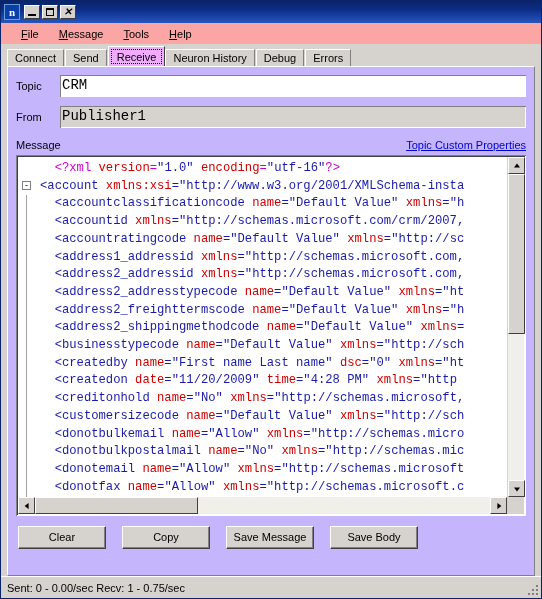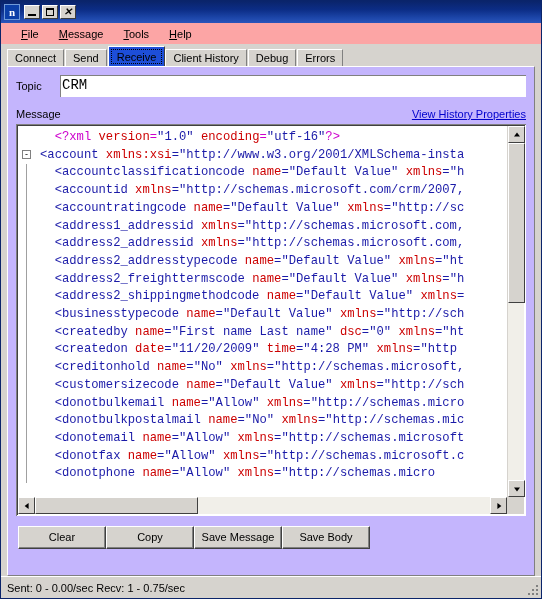--- a/index.html
+++ b/index.html
@@ -155,21 +155,21 @@
     cursor: default;
     position: relative;
     margin-right: 1px;
   }
   .tab.selected {
     height: 20px;
     padding: 4px 8px 3px 8px;
     border-top: 1px solid #ffffff;
     border-left: 1px solid #ffffff;
     border-right: 1px solid #404040;
-    background: #1d4ed8;
+    background: #f0abfc;
     z-index: 3;
     margin: 0 0 0 0;
   }
   .tab.selected::after {
     content: "";
     position: absolute;
     left: 2px; right: 2px; top: 2px; bottom: 2px;
     border: 1px dotted #000;
     pointer-events: none;
   }
@@ -361,21 +361,21 @@
     border-left: 1px solid #ffffff;
     border-right: 1px solid #404040;
     border-bottom: 1px solid #404040;
     box-sizing: border-box;
     cursor: default;
   }
 
   
   .buttonrow {
     display: flex;
-    gap: 0;
+    gap: 16px;
     padding: 10px 2px 8px 2px;
     flex: 0 0 auto;
   }
   .btn {
     width: 88px;
     height: 23px;
     background: #d6d3ce;
     border-top: 1px solid #ffffff;
     border-left: 1px solid #ffffff;
     border-right: 1px solid #404040;
@@ -447,37 +447,41 @@
       <div class="menuitem"><u>M</u>essage</div>
       <div class="menuitem"><u>T</u>ools</div>
       <div class="menuitem"><u>H</u>elp</div>
     </div>
 
     <div class="tabstrip-wrap">
       <div class="tabstrip">
         <div class="tab"><span>Connect</span></div>
         <div class="tab"><span>Send</span></div>
         <div class="tab selected"><span>Receive</span></div>
-        <div class="tab"><span>Client History</span></div>
+        <div class="tab"><span>Neuron History</span></div>
         <div class="tab"><span>Debug</span></div>
         <div class="tab"><span>Errors</span></div>
       </div>
     </div>
 
     <div class="tabpage">
 
       <div class="fieldrow">
         <div class="fieldlabel">Topic</div>
         <div class="textbox topic" placeholder="">CRM</div>
       </div>
 
+      <div class="fieldrow">
+        <div class="fieldlabel">From</div>
+        <div class="textbox from" placeholder="">Publisher1</div>
+      </div>
 
       <div class="msgrow">
         <div class="msglabel">Message</div>
-        <div class="msglink">View History Properties</div>
+        <div class="msglink">Topic Custom Properties</div>
       </div>
 
       <div class="xmlbox">
         <div class="xmlinner">
           <div class="xmllines" id="xml-lines"><div class="xline"><span>  <span class="dec">&lt;?</span><span class="dec">xml</span><span class="at"> version</span><span class="dec">=</span><span class="vl">"1.0"</span><span class="at"> encoding</span><span class="dec">=</span><span class="vl">"utf-16"</span><span class="dec">?&gt;</span></span></div><div class="xline"><span class="gutter">-</span><span><span class="tg">&lt;account </span><span class="at">xmlns:xsi</span><span class="tg">=</span><span class="vl">"http://www.w3.org/2001/XMLSchema-insta</span></span></div><div class="xline"><span class="treeline"></span><span>  <span class="tg">&lt;accountclassificationcode </span><span class="at">name</span><span class="tg">=</span><span class="vl">"Default Value" </span><span class="at">xmlns</span><span class="tg">=</span><span class="vl">"h</span></span></div><div class="xline"><span class="treeline"></span><span>  <span class="tg">&lt;accountid </span><span class="at">xmlns</span><span class="tg">=</span><span class="vl">"http://schemas.microsoft.com/crm/2007,</span></span></div><div class="xline"><span class="treeline"></span><span>  <span class="tg">&lt;accountratingcode </span><span class="at">name</span><span class="tg">=</span><span class="vl">"Default Value" </span><span class="at">xmlns</span><span class="tg">=</span><span class="vl">"http://sc</span></span></div><div class="xline"><span class="treeline"></span><span>  <span class="tg">&lt;address1_addressid </span><span class="at">xmlns</span><span class="tg">=</span><span class="vl">"http://schemas.microsoft.com,</span></span></div><div class="xline"><span class="treeline"></span><span>  <span class="tg">&lt;address2_addressid </span><span class="at">xmlns</span><span class="tg">=</span><span class="vl">"http://schemas.microsoft.com,</span></span></div><div class="xline"><span class="treeline"></span><span>  <span class="tg">&lt;address2_addresstypecode </span><span class="at">name</span><span class="tg">=</span><span class="vl">"Default Value" </span><span class="at">xmlns</span><span class="tg">=</span><span class="vl">"ht</span></span></div><div class="xline"><span class="treeline"></span><span>  <span class="tg">&lt;address2_freighttermscode </span><span class="at">name</span><span class="tg">=</span><span class="vl">"Default Value" </span><span class="at">xmlns</span><span class="tg">=</span><span class="vl">"h</span></span></div><div class="xline"><span class="treeline"></span><span>  <span class="tg">&lt;address2_shippingmethodcode </span><span class="at">name</span><span class="tg">=</span><span class="vl">"Default Value" </span><span class="at">xmlns</span><span class="tg">=</span></span></div><div class="xline"><span class="treeline"></span><span>  <span class="tg">&lt;businesstypecode </span><span class="at">name</span><span class="tg">=</span><span class="vl">"Default Value" </span><span class="at">xmlns</span><span class="tg">=</span><span class="vl">"http://sch</span></span></div><div class="xline"><span class="treeline"></span><span>  <span class="tg">&lt;createdby </span><span class="at">name</span><span class="tg">=</span><span class="vl">"First name Last name" </span><span class="at">dsc</span><span class="tg">=</span><span class="vl">"0" </span><span class="at">xmlns</span><span class="tg">=</span><span class="vl">"ht</span></span></div><div class="xline"><span class="treeline"></span><span>  <span class="tg">&lt;createdon </span><span class="at">date</span><span class="tg">=</span><span class="vl">"11/20/2009" </span><span class="at">time</span><span class="tg">=</span><span class="vl">"4:28 PM" </span><span class="at">xmlns</span><span class="tg">=</span><span class="vl">"http</span></span></div><div class="xline"><span class="treeline"></span><span>  <span class="tg">&lt;creditonhold </span><span class="at">name</span><span class="tg">=</span><span class="vl">"No" </span><span class="at">xmlns</span><span class="tg">=</span><span class="vl">"http://schemas.microsoft,</span></span></div><div class="xline"><span class="treeline"></span><span>  <span class="tg">&lt;customersizecode </span><span class="at">name</span><span class="tg">=</span><span class="vl">"Default Value" </span><span class="at">xmlns</span><span class="tg">=</span><span class="vl">"http://sch</span></span></div><div class="xline"><span class="treeline"></span><span>  <span class="tg">&lt;donotbulkemail </span><span class="at">name</span><span class="tg">=</span><span class="vl">"Allow" </span><span class="at">xmlns</span><span class="tg">=</span><span class="vl">"http://schemas.micro</span></span></div><div class="xline"><span class="treeline"></span><span>  <span class="tg">&lt;donotbulkpostalmail </span><span class="at">name</span><span class="tg">=</span><span class="vl">"No" </span><span class="at">xmlns</span><span class="tg">=</span><span class="vl">"http://schemas.mic</span></span></div><div class="xline"><span class="treeline"></span><span>  <span class="tg">&lt;donotemail </span><span class="at">name</span><span class="tg">=</span><span class="vl">"Allow" </span><span class="at">xmlns</span><span class="tg">=</span><span class="vl">"http://schemas.microsoft</span></span></div><div class="xline"><span class="treeline"></span><span>  <span class="tg">&lt;donotfax </span><span class="at">name</span><span class="tg">=</span><span class="vl">"Allow" </span><span class="at">xmlns</span><span class="tg">=</span><span class="vl">"http://schemas.microsoft.c</span></span></div><div class="xline"><span class="treeline"></span><span>  <span class="tg">&lt;donotphone </span><span class="at">name</span><span class="tg">=</span><span class="vl">"Allow" </span><span class="at">xmlns</span><span class="tg">=</span><span class="vl">"http://schemas.micro</span></span></div></div>
         </div>
 
         <div class="vscroll">
           <div class="sbbtn up" style="top:0; left:0;"></div>
           <div class="sbthumb" style="top:17px; left:0; width:17px; height:160px;"></div>

